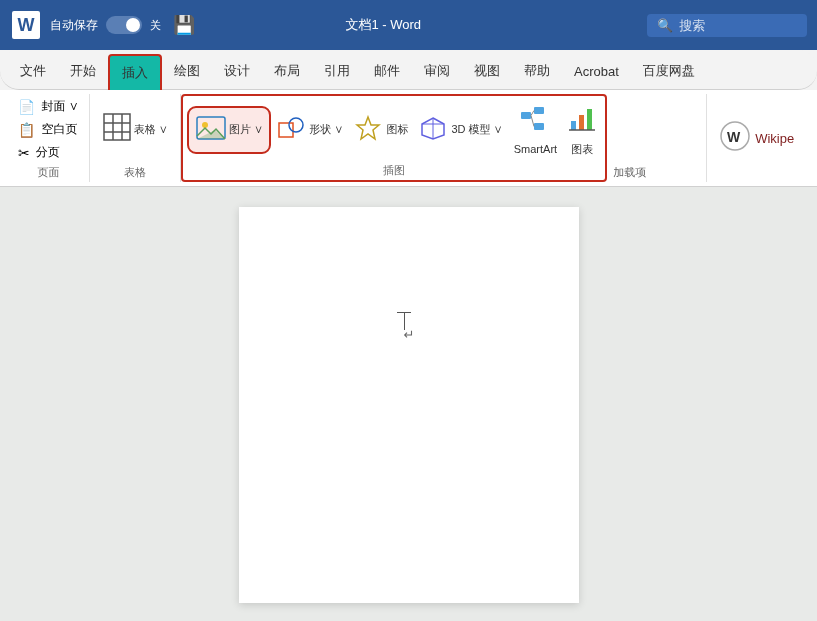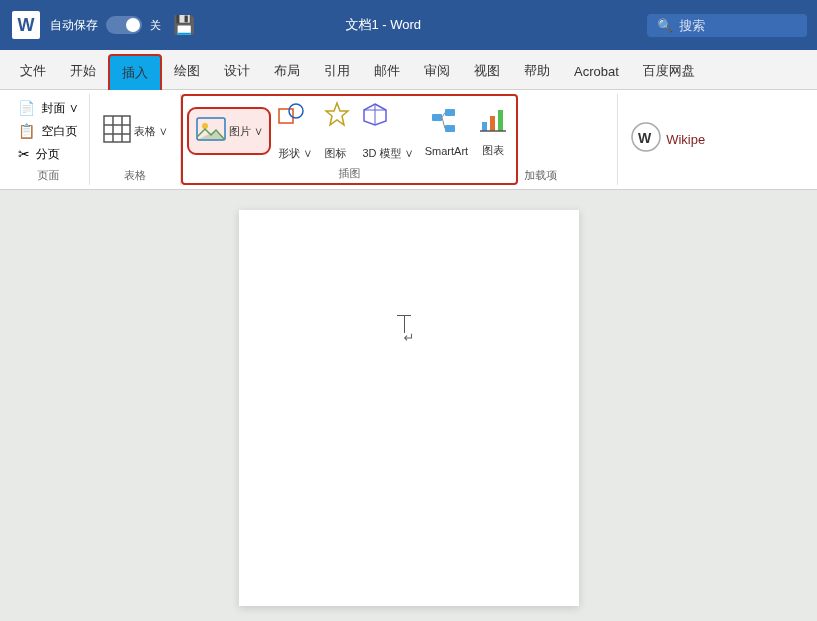--- a/index.html
+++ b/index.html
@@ -35,27 +35,27 @@
       display: flex; align-items: center; background: #3a6bb5; border-radius: 4px; padding: 4px 10px; gap: 6px; min-width: 160px;
     }
     .search-box input {
       background: transparent; border: none; outline: none; color: white; font-size: 13px; width: 100px;
     }
     .search-box input::placeholder { color: rgba(255,255,255,0.8); }
     .search-icon-svg { color: rgba(255,255,255,0.9); font-size: 13px; }
 
     
     .ribbon-tabs {
-      display: flex; background: #f3f3f3; border-bottom: 1px solid #d0d0d0; height: 40px; align-items: flex-end; padding: 0 8px;
+      display: flex; background: #f3f3f3; border-bottom: 1px solid #d0d0d0; height: 40px; align-items: flex-end; padding: 0 8px; border-radius: 19px;
     }
     .ribbon-tab {
       padding: 6px 12px; font-size: 13px; cursor: pointer; color: #333; border-radius: 4px 4px 0 0; height: 36px; display: flex; align-items: center;
     }
     .ribbon-tab.active {
-      background: #0ea5e9; border: 2px solid #c42b1c; border-bottom: none; color: #333; font-weight: 500; position: relative; top: 1px; z-index: 2; text-align: right;
+      background: #14b8a6; border: 2px solid #c42b1c; border-bottom: none; color: #333; font-weight: 500; position: relative; top: 1px; z-index: 2; text-align: right;
     }
 
     
     .ribbon-content {
       background: white; border-bottom: 1px solid #d0d0d0; display: flex; padding: 4px 8px; align-items: stretch; min-height: 90px;
     }
     .ribbon-group {
       display: flex; flex-direction: column; align-items: center; padding: 2px 6px; border-right: 1px solid #e0e0e0; min-width: 60px;
     }
     .ribbon-group:last-child { border-right: none; }
@@ -70,21 +70,21 @@
     .ribbon-btn {
       display: flex; align-items: center; justify-content: center; padding: 4px 6px; cursor: pointer; border-radius: 3px; min-width: 44px; font-size: 11px; color: #333; gap: 2px;
     }
     .ribbon-btn.highlighted {
       border: 2px solid #c42b1c; border-radius: 9px; background: #fce8e6; align-items: center;
     }
     .ribbon-btn .icon { font-size: 24px; line-height: 1; }
     .ribbon-btn .label { font-size: 11px; }
 
     .ribbon-btn-small {
-      display: flex; flex-direction: column; cursor: pointer; padding: 3px 5px; border-radius: 3px; font-size: 11px; gap: 15px; color: #333;
+      display: flex; flex-direction: row; align-items: center; cursor: pointer; padding: 3px 5px; border-radius: 3px; font-size: 11px; gap: 5px; color: #333;
     }
     .ribbon-btn-small .icon-sm { font-size: 22px; line-height: 1; }
 
     
     .page-group-items {
       display: flex; flex-direction: column; justify-content: center; gap: 2px; flex: 1;
     }
     .page-item {
       display: flex; align-items: center; gap: 6px; cursor: pointer; padding: 2px 4px; border-radius: 3px; font-size: 12px;
     }

